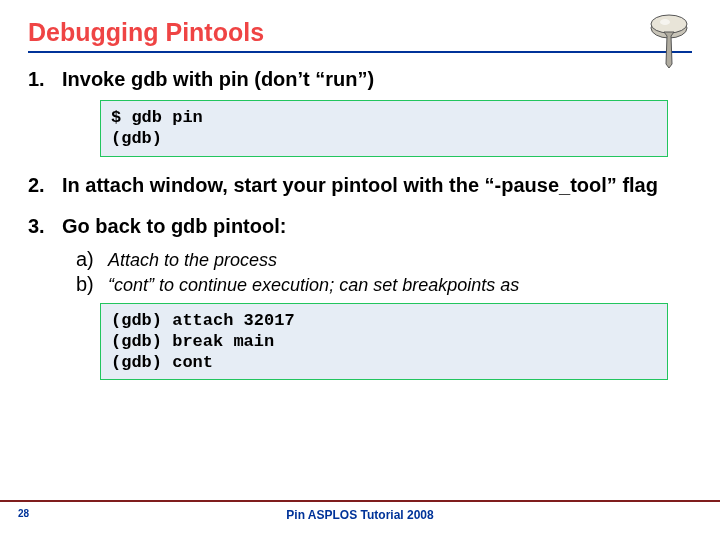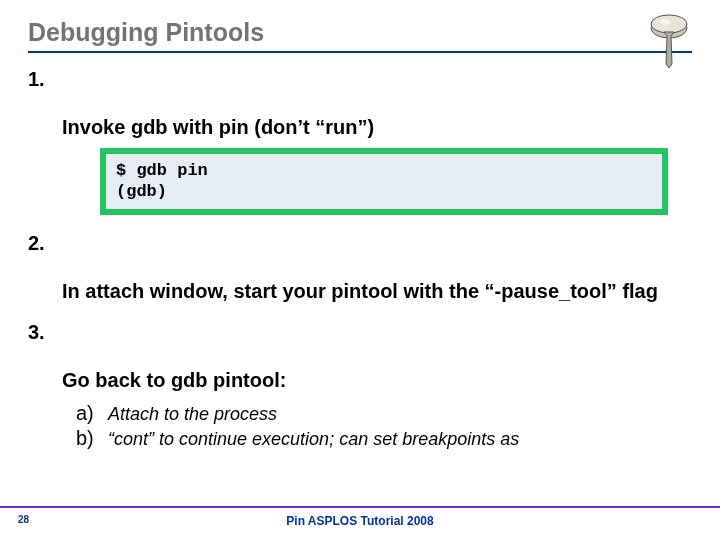--- a/index.html
+++ b/index.html
@@ -10,21 +10,21 @@
     position: relative;
     overflow: hidden;
   }
   .slide {
     width: 720px;
     height: 540px;
     position: relative;
     padding: 18px 28px 0 28px;
   }
   .title {
-    color: #737373;
+    color: #ef4444;
     font-size: 25px;
     font-weight: bold;
     margin-bottom: 4px;
   }
   .rule {
     border: none;
     border-top: 2px solid #003399;
     margin: 2px 0 14px 0;
   }
   ol.main {
@@ -45,27 +45,26 @@
     line-height: 1.25;
     color: #000;
     margin-bottom: 8px;
   }
   .num-row .num {
     width: 34px;
     flex: 0 0 34px;
   }
   .num-row .txt {
     flex: 1;
-    margin-top: 48px;
   }
   .codebox {
     margin-left: 72px;
     margin-right: 24px;
     background: #e6edf5;
-    border: 6px solid #22c55e;
+    border: 1px solid #22c55e;
     padding: 6px 10px;
     font-family: "Courier New", monospace;
     font-size: 17px;
     font-weight: bold;
     line-height: 1.25;
     white-space: pre-wrap;
     color: #000;
   }
   .sublist {
     margin-left: 48px;
@@ -86,24 +85,24 @@
     font-size: 20px;
   }
   .subitem .subtxt {
     flex: 1;
     padding-top: 2px;
     font-style: italic;
   }
   .footer {
     position: absolute;
     left: 0;
-    bottom: 6px;
+    bottom: 12px;
     width: 100%;
     height: 28px;
-    border-top: 2px solid #6d28d9;
+    border-top: 2px solid #7f1d1d;
   }
   .page-num {
     position: absolute;
     left: 18px;
     top: 6px;
     font-size: 10px;
     color: #003399;
     font-weight: bold;
   }
   .footer-text {
@@ -167,20 +166,23 @@
       <div class="sublist">
         <div class="subitem">
           <div class="letter">a)</div>
           <div class="subtxt">Attach to the process</div>
         </div>
         <div class="subitem">
           <div class="letter">b)</div>
           <div class="subtxt">“cont” to continue execution; can set breakpoints as</div>
         </div>
       </div>
+      <div class="codebox">(gdb) attach 32017
+(gdb) break main
+(gdb) cont</div>
     </li>
 
   </ol>
 
   <div class="footer">
     <div class="page-num">28</div>
     <div class="footer-text">Pin ASPLOS Tutorial 2008</div>
   </div>
 
 </div>

